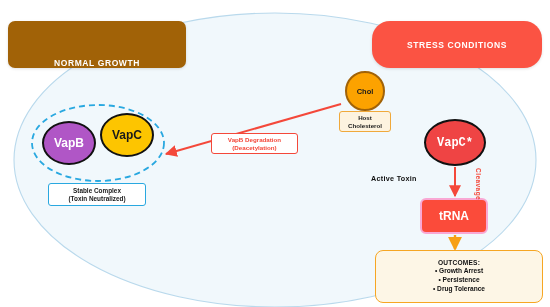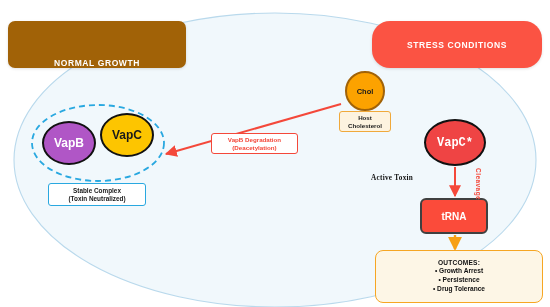--- a/index.html
+++ b/index.html
@@ -90,25 +90,25 @@
     border-radius: 50%;
     border: 2px solid #a16207;
     font-weight: bold;
     font-size: 7.5px;
   }
 
   
   #node-trna {
     left: 420px; top: 198px; width: 68px; height: 36px;
     background: #fb4b3a;
-    border: 2px solid #404040;
+    border: 2px solid #f9a8d4;
     border-radius: 6px;
     color: #ffffff;
     font-weight: bold;
-    font-size: 10px;
+    font-size: 12px;
   }
 
   
   .chip {
     box-sizing: border-box;
     font-weight: bold;
     line-height: 1.15;
     border-radius: 3px;
   }
   #chip-stable {
@@ -175,21 +175,20 @@
     position: absolute;
     z-index: 4;
     font-weight: bold;
     white-space: nowrap;
   }
   #label-active-toxin {
     left: 371px; top: 174px;
     font-size: 7.2px;
     color: #111111;
     letter-spacing: 0.3px;
-    font-family: Liberation Serif, serif;
   }
   #label-cleavage {
     left: 482px; top: 168px;
     font-size: 6.6px;
     color: #f4483a;
     letter-spacing: 0.4px;
     transform: rotate(90deg);
     transform-origin: left top;
   }
 </style>

